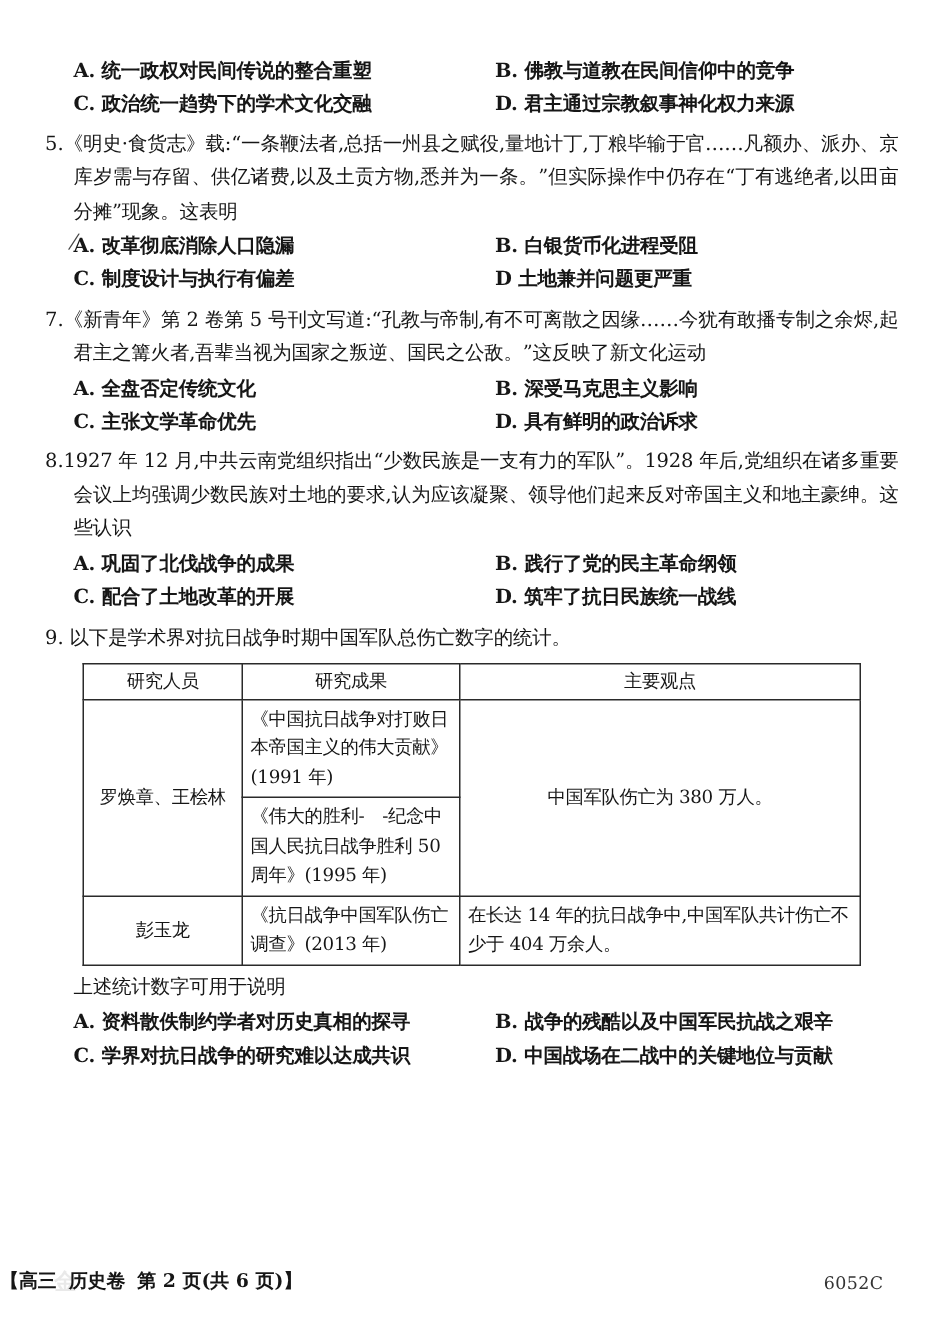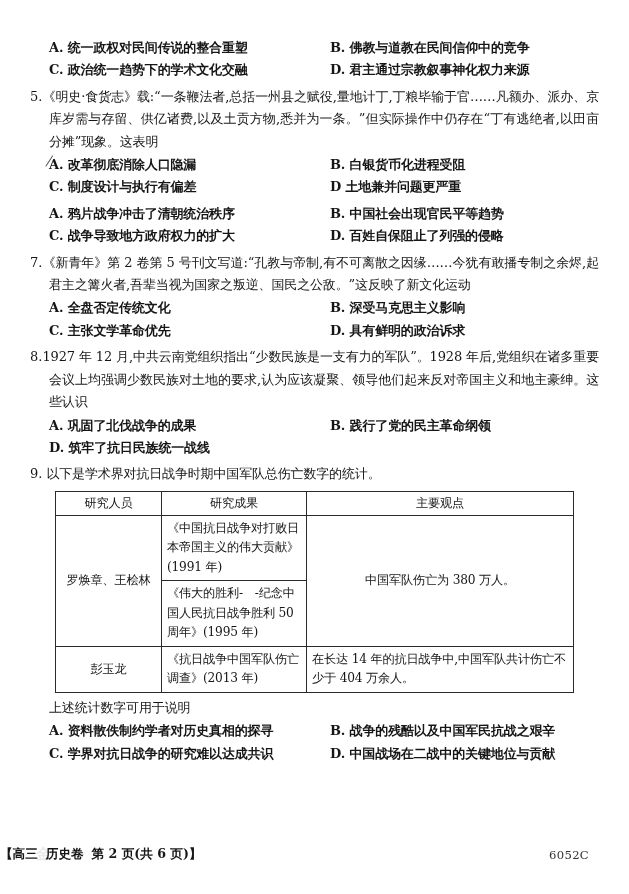--- a/index.html
+++ b/index.html
@@ -194,30 +194,20 @@
         <div class="opt right"><span>B.</span> <span>白银货币化进程受阻</span></div>
       </div>
       <div class="opt-row">
         <div class="opt left"><span>C.</span> <span>制度设计与执行有偏差</span></div>
         <div class="opt right"><span>D</span> <span>土地兼并问题更严重</span></div>
       </div>
     </div>
   </div>
 
   <div class="q">
-    <div class="opts">
-      <div class="opt-row">
-        <div class="opt left"><span>A.</span> <span>鸦片战争冲击了清朝统治秩序</span></div>
-        <div class="opt right"><span>B.</span> <span>中国社会出现官民平等趋势</span></div>
-      </div>
-      <div class="opt-row">
-        <div class="opt left"><span>C.</span> <span>战争导致地方政府权力的扩大</span></div>
-        <div class="opt right"><span>D.</span> <span>百姓自保阻止了列强的侵略</span></div>
-      </div>
-    </div>
   </div>
 
   <div class="q">
     <p class="q-body"><span class="q-num">7.</span><span>《新青年》第 2 卷第 5 号刊文写道:“孔教与帝制,有不可离散之因缘……今犹有敢播专制之余烬,起君主之篝火者,吾辈当视为国家之叛逆、国民之公敌。”这反映了新文化运动</span></p>
     <div class="opts">
       <div class="opt-row">
         <div class="opt left"><span>A.</span> <span>全盘否定传统文化</span></div>
         <div class="opt right"><span>B.</span> <span>深受马克思主义影响</span></div>
       </div>
       <div class="opt-row">
@@ -228,20 +218,21 @@
   </div>
 
   <div class="q">
     <p class="q-body"><span class="q-num">8.</span><span>1927 年 12 月,中共云南党组织指出“少数民族是一支有力的军队”。1928 年后,党组织在诸多重要会议上均强调少数民族对土地的要求,认为应该凝聚、领导他们起来反对帝国主义和地主豪绅。这些认识</span></p>
     <div class="opts">
       <div class="opt-row">
         <div class="opt left"><span>A.</span> <span>巩固了北伐战争的成果</span></div>
         <div class="opt right"><span>B.</span> <span>践行了党的民主革命纲领</span></div>
       </div>
       <div class="opt-row">
+        <div class="opt left"><span>C.</span> <span>配合了土地改革的开展</span></div>
         <div class="opt right"><span>D.</span> <span>筑牢了抗日民族统一战线</span></div>
       </div>
     </div>
   </div>
 
   <div class="q">
     <p class="q-body"><span class="q-num">9.</span> <span>以下是学术界对抗日战争时期中国军队总伤亡数字的统计。</span></p>
 
     <div class="tbl-wrap">
       <table class="stat">

